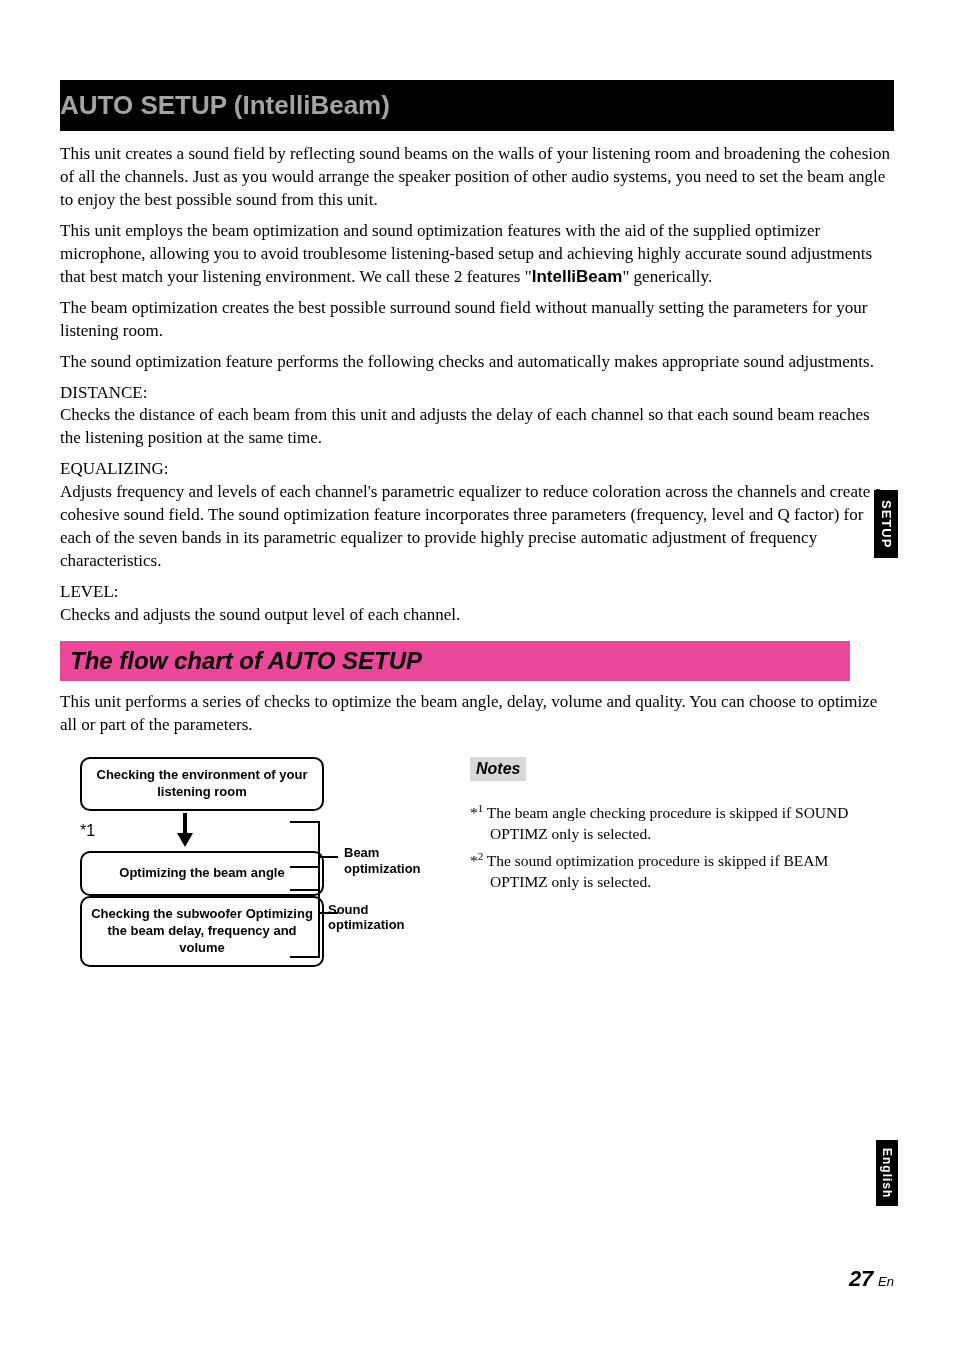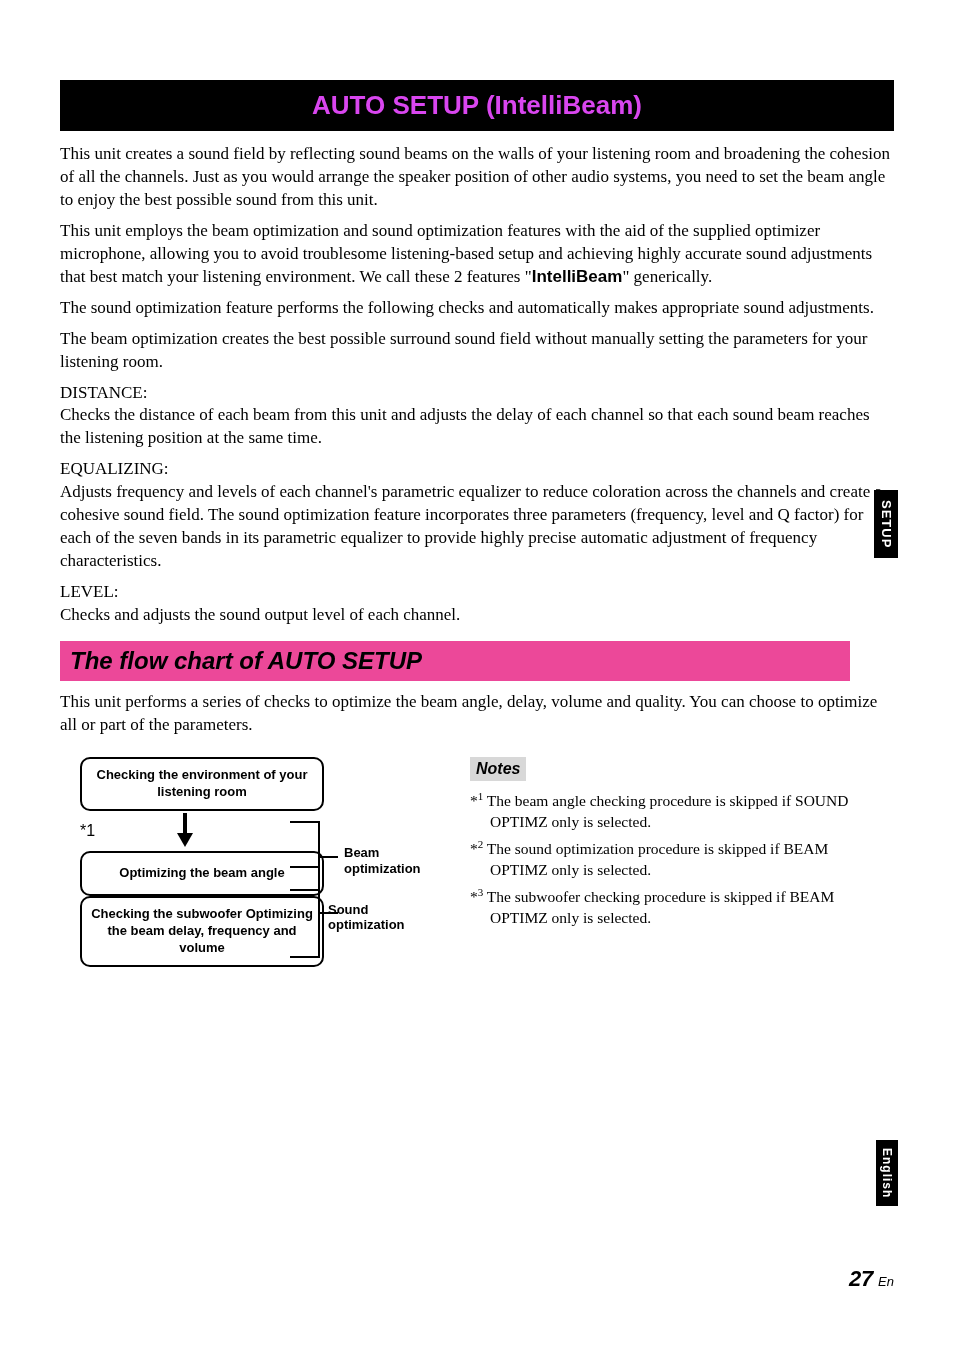--- a/index.html
+++ b/index.html
@@ -11,22 +11,21 @@
       line-height: 1.35;
       color: #000;
       position: relative;
       background: #fff;
     }
     .page-content {
       padding: 80px 60px 50px 60px;
     }
     .title-bar {
       background: #000;
-      color: #d946ef;
-      text-align: center;
+      color: #a3a3a3;
       padding: 8px 0;
       font-family: Arial, Helvetica, sans-serif;
       font-weight: bold;
       font-size: 26px;
       margin-bottom: 12px;
     }
     .body-text {
       margin-bottom: 8px;
     }
     .bold-inline {
@@ -65,21 +64,21 @@
       max-width: 390px;
     }
     .notes-header {
       background: #d8d8d8;
       font-family: Arial, Helvetica, sans-serif;
       font-weight: bold;
       font-style: italic;
       font-size: 16px;
       padding: 1px 6px;
       display: inline-block;
-      margin-bottom: 8px;
+      margin-bottom: 20px;
     }
     .note-line {
       font-size: 15.5px;
       margin-bottom: 4px;
       padding-left: 20px;
       text-indent: -20px;
     }
     .note-line sup { font-size: 11px; vertical-align: super; }
     .flow-box {
       border: 2px solid #000;
@@ -157,23 +156,23 @@
 <div class="page-content">
 
   <div class="title-bar">AUTO SETUP (IntelliBeam)</div>
 
   <p class="body-text">This unit creates a sound field by reflecting sound beams on the walls of your listening room and broadening the cohesion of all the channels. Just as you would arrange the speaker position of other audio systems, you need to set the beam angle to enjoy the best possible sound from this unit.</p>
 
   <p class="body-text">
     <span>This unit employs the beam optimization and sound optimization features with the aid of the supplied optimizer microphone, allowing you to avoid troublesome listening-based setup and achieving highly accurate sound adjustments that best match your listening environment. We call these 2 features "</span><span class="bold-inline">IntelliBeam</span><span>" generically.</span>
   </p>
 
+  <p class="body-text">The beam optimization creates the best possible surround sound field without manually setting the parameters for your listening room.</p>
+
   <p class="body-text">The sound optimization feature performs the following checks and automatically makes appropriate sound adjustments.</p>
-
-  <p class="body-text">The beam optimization creates the best possible surround sound field without manually setting the parameters for your listening room.</p>
 
   <div class="subheading">DISTANCE:</div>
   <p class="body-text">Checks the distance of each beam from this unit and adjusts the delay of each channel so that each sound beam reaches the listening position at the same time.</p>
 
   <div class="subheading">EQUALIZING:</div>
   <p class="body-text">Adjusts frequency and levels of each channel's parametric equalizer to reduce coloration across the channels and create a cohesive sound field. The sound optimization feature incorporates three parameters (frequency, level and Q factor) for each of the seven bands in its parametric equalizer to provide highly precise automatic adjustment of frequency characteristics.</p>
 
   <div class="subheading">LEVEL:</div>
   <p class="body-text">Checks and adjusts the sound output level of each channel.</p>
 
@@ -208,21 +207,20 @@
         <div class="bracket-mid" style="left:260px; top:16px; width:18px;"></div>
         <div class="bracket-label" style="left:268px; top:6px;">Sound optimization</div>
       </div>
 
     </div>
 
     <div class="notes-column">
       <div class="notes-header">Notes</div>
       <div class="note-line"><span>*</span><sup>1</sup><span> The beam angle checking procedure is skipped if SOUND OPTIMZ only is selected.</span></div>
       <div class="note-line"><span>*</span><sup>2</sup><span> The sound optimization procedure is skipped if BEAM OPTIMZ only is selected.</span></div>
-      <div class="note-line"><span>*</span><sup>3</sup><span> The subwoofer checking procedure is skipped if BEAM OPTIMZ only is selected.</span></div>
     </div>
   </div>
 
 </div>
 
 <div class="side-tab tab-setup">SETUP</div>
 <div class="side-tab tab-english">English</div>
 
 <div class="page-num">
   <span class="num">27</span>

